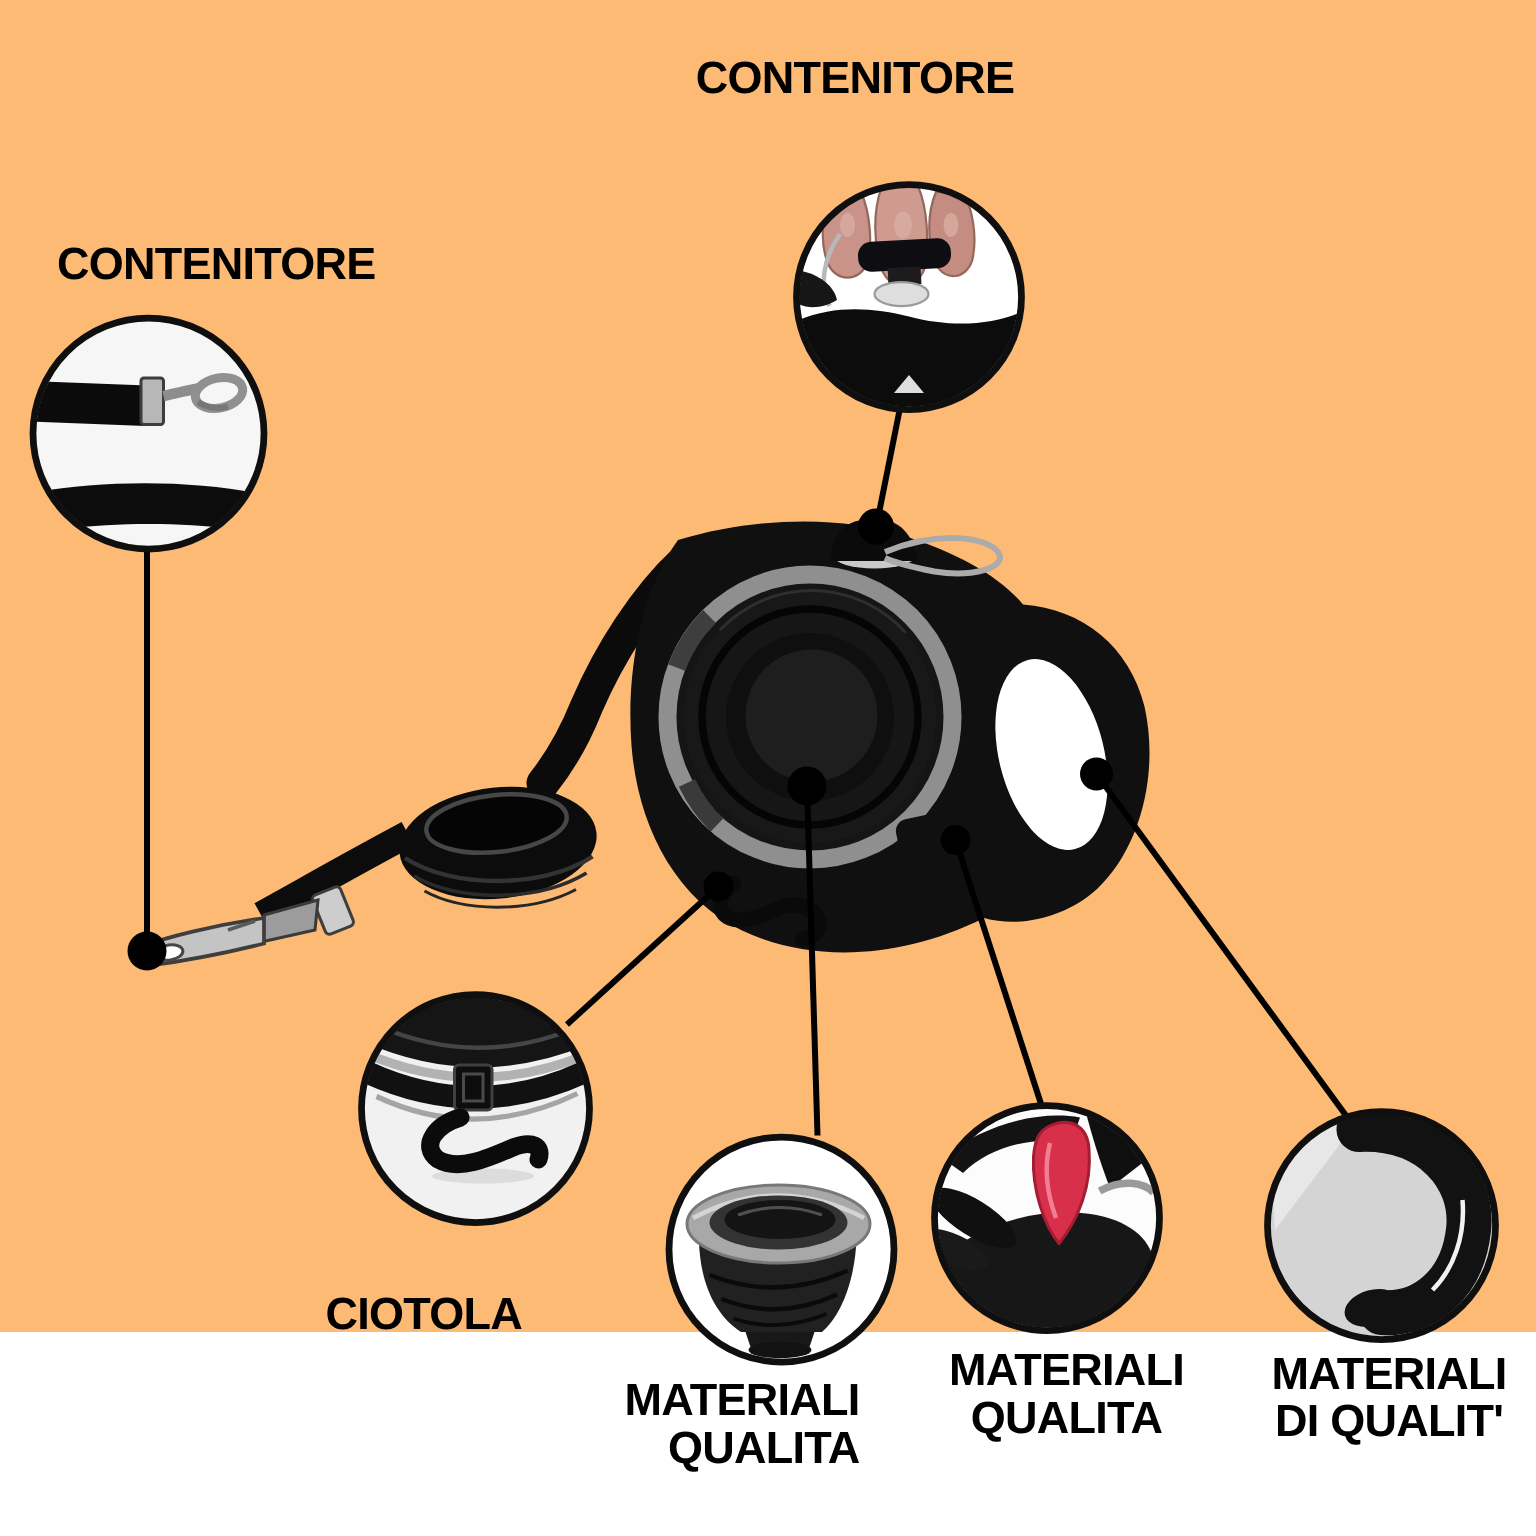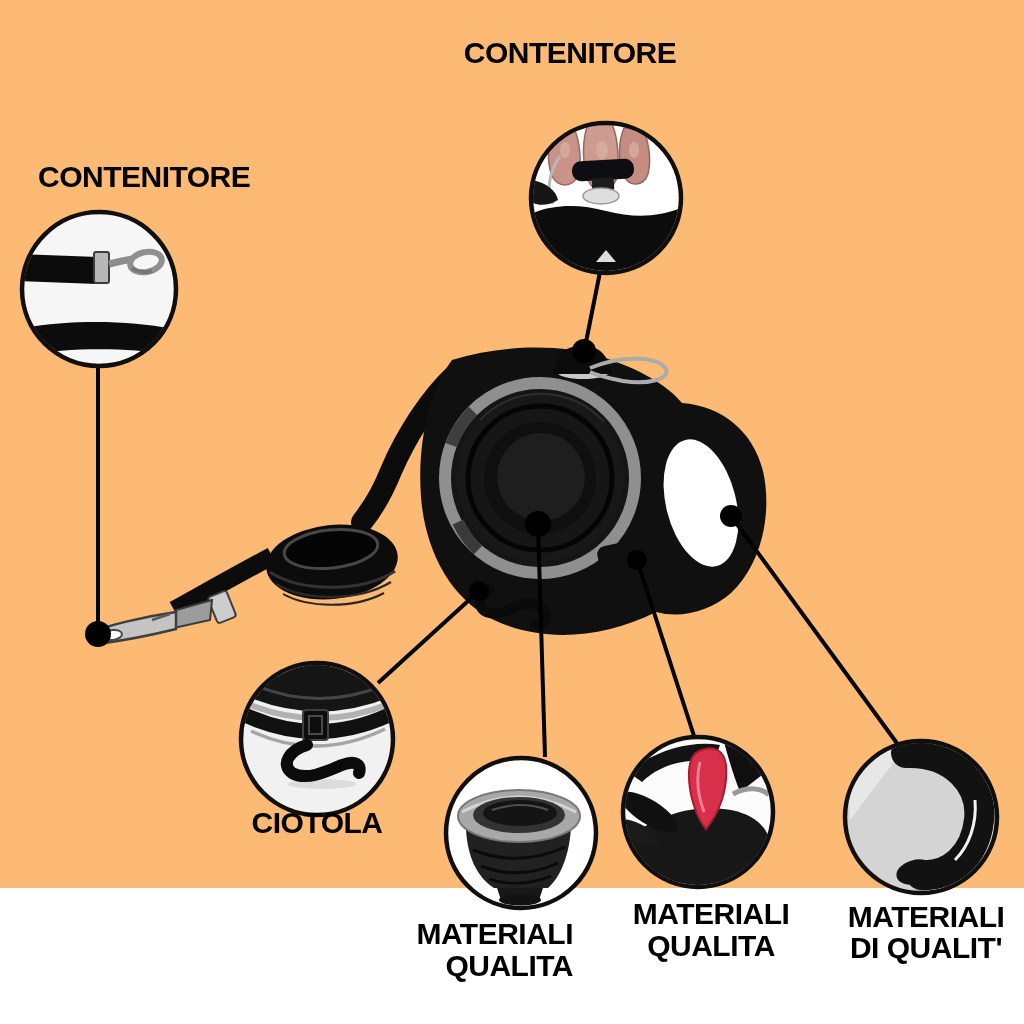--- a/index.html
+++ b/index.html
@@ -2,21 +2,21 @@
 <html><head>
 <meta charset="utf-8">
 <style>
   html,body{margin:0;padding:0;background:#ffffff;}
   body{width:1024px;height:1024px;overflow:hidden;}
   .stage{position:relative;width:1024px;height:888px;font-family:"Liberation Sans",sans-serif;background:#fdba74;padding-left:48px;}
   .stage svg{position:absolute;left:0;top:0;}
   .lbl{position:absolute;font-weight:700;font-size:30px;letter-spacing:-0.5px;line-height:33px;color:#000;white-space:nowrap;}
   .lbl-water{left:420px;top:36px;width:300px;text-align:center;line-height:34px;}
   .lbl-leash{left:38px;top:160px;}
-  .lbl-bowl{left:217px;top:806px;width:200px;text-align:center;}
+  .lbl-bowl{left:217px;top:860px;width:200px;}
   .lbl-mat-bowl{left:408px;top:918px;width:165px;text-align:right;line-height:32px;}
   .lbl-mat-clip{left:611px;top:898px;width:200px;text-align:center;line-height:32px;}
   .lbl-mat-handle{left:811px;top:901px;width:230px;text-align:center;line-height:31px;}
 </style>
 </head>
 <body>
 
 <div class="stage">
 
 <svg width="1024" height="1024" viewBox="0 0 1024 1024">

